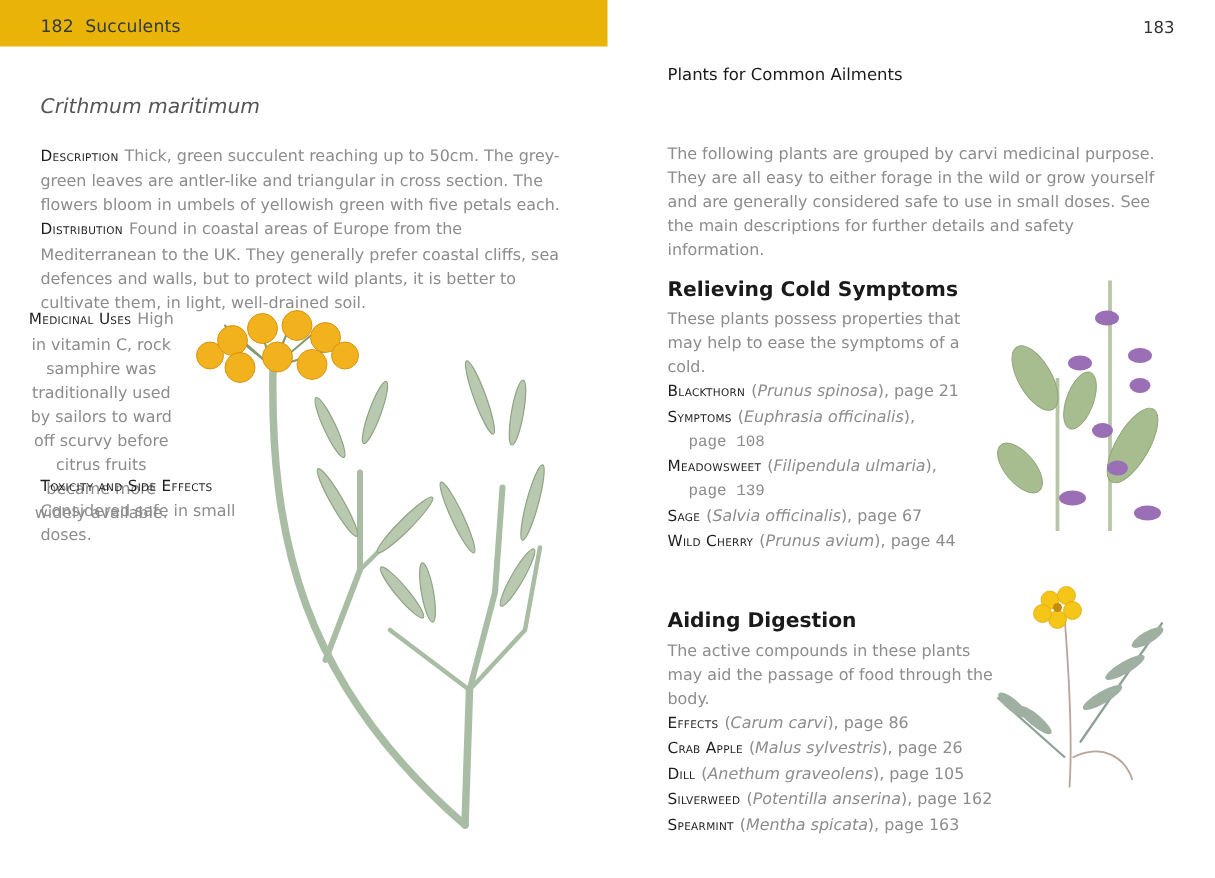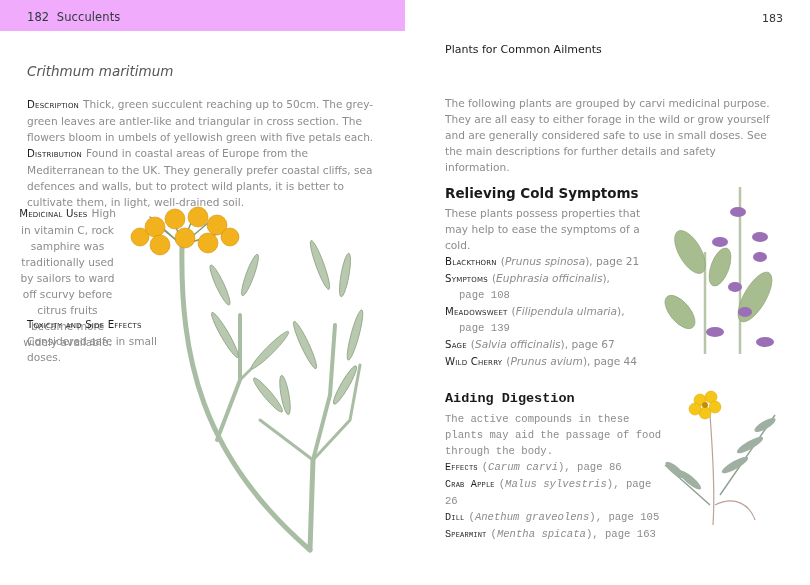--- a/index.html
+++ b/index.html
@@ -4,21 +4,21 @@
 <style>
   * { box-sizing: border-box; margin: 0; padding: 0; }
   html, body { width: 810px; height: 585px; background: #ffffff; overflow: hidden; }
   body { position: relative; font-family: "DejaVu Sans", sans-serif; color: #8a8a8a; }
 
   .page { position: absolute; top: 0; height: 585px; }
   .page-left { left: 0; width: 405px; }
 
   .header-band {
     position: absolute; left: 0; top: 0; width: 405px; height: 31px;
-    background: #f0abfc;
+    background: #eab308;
   }
   .header-band .folio {
     position: absolute; left: 27px; top: 10px;
     font-size: 11.5px; color: #2f3b3d; letter-spacing: 0.1px;
   }
   .right-folio {
     position: absolute; right: 27px; top: 12px;
     font-size: 11px; color: #333;
   }
 
@@ -44,21 +44,21 @@
   .left-narrow { position: absolute; left: 15px; top: 207px; width: 160px; text-align: center; }
 
   .section-title {
     position: absolute; left: 445px; top: 43px;
     font-size: 11px; color: #1a1a1a;
   }
   .intro { position: absolute; left: 445px; top: 95px; width: 330px; }
 
   .sub-title { font-size: 13.5px; color: #1a1a1a; font-weight: bold; margin-bottom: 4px; }
   .cold-block { position: absolute; left: 445px; top: 185px; width: 210px; }
-  .digest-block { position: absolute; left: 445px; top: 391px; width: 225px; font-family: Liberation Mono, monospace; }
+  .digest-block { position: absolute; left: 445px; top: 406px; width: 225px; }
 
   .plant-row { display: block; }
   .plant-row .latin { font-style: italic; }
   .plant-row .cont { display: block; padding-left: 14px; font-family: Liberation Mono, monospace; }
 
   .illus { position: absolute; }
 </style>
 </head>
 <body>
 
@@ -133,20 +133,21 @@
   <div class="plant-row"><span class="sc-label">Sage</span>(<span class="latin">Salvia officinalis</span>), <span>page 67</span></div>
   <div class="plant-row"><span class="sc-label">Wild Cherry</span>(<span class="latin">Prunus avium</span>), <span>page 44</span></div>
 </div>
 
 <div class="digest-block body-text">
   <div class="sub-title">Aiding Digestion</div>
   <p>The active compounds in these plants may aid the passage of food through the body.</p>
   <div class="plant-row"><span class="sc-label">Effects</span>(<span class="latin">Carum carvi</span>), <span>page 86</span></div>
   <div class="plant-row"><span class="sc-label">Crab Apple</span>(<span class="latin">Malus sylvestris</span>), <span>page 26</span></div>
   <div class="plant-row"><span class="sc-label">Dill</span>(<span class="latin">Anethum graveolens</span>), <span>page 105</span></div>
+  <div class="plant-row"><span class="sc-label">Silverweed</span>(<span class="latin">Potentilla anserina</span>), <span>page 162</span></div>
   <div class="plant-row"><span class="sc-label">Spearmint</span>(<span class="latin">Mentha spicata</span>), <span>page 163</span></div>
 </div>
 
 <svg class="illus" style="left:660px;top:182px;" width="130" height="175" viewBox="0 0 130 175">
   <g stroke="#b7c6a6" stroke-width="2.5" fill="none">
       <path d="M80 5 L80 172"></path>
       <path d="M45 70 L45 172"></path>
     </g>
   <g fill="#a8bd8f" stroke="#8aa274" stroke-width="0.6">
     <ellipse cx="30" cy="70" rx="11" ry="24" transform="rotate(-30 30 70)"></ellipse>

